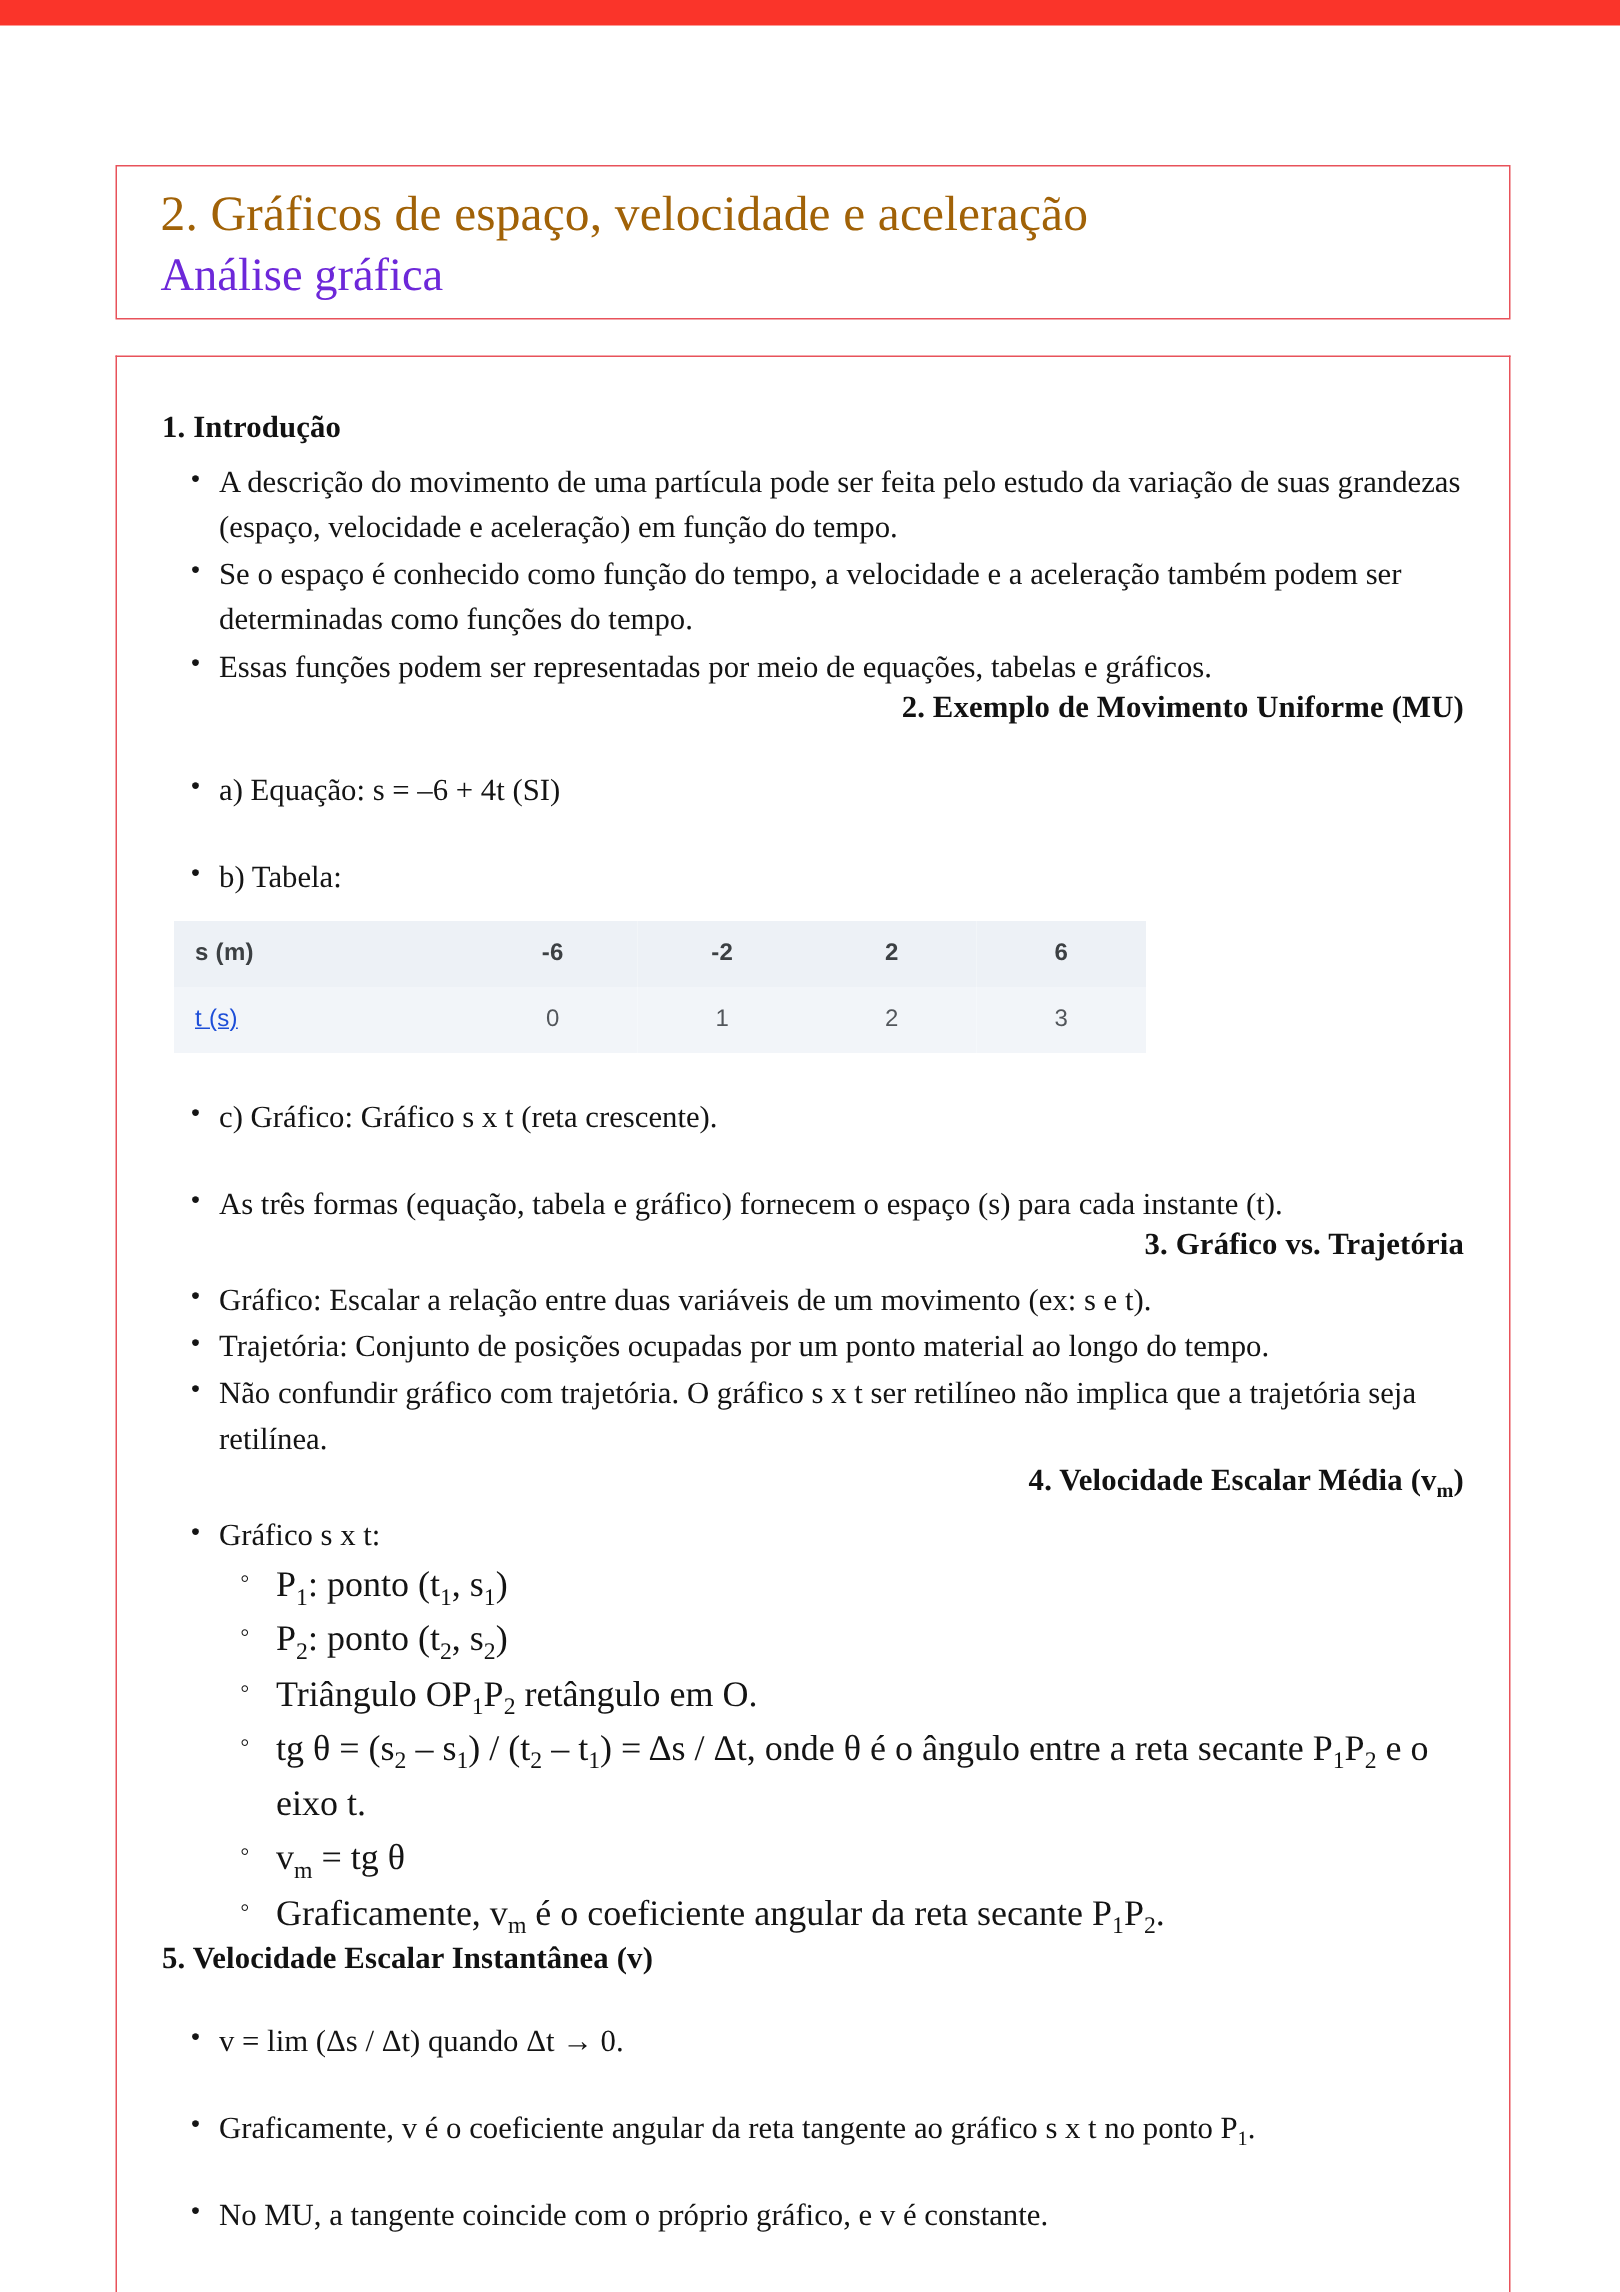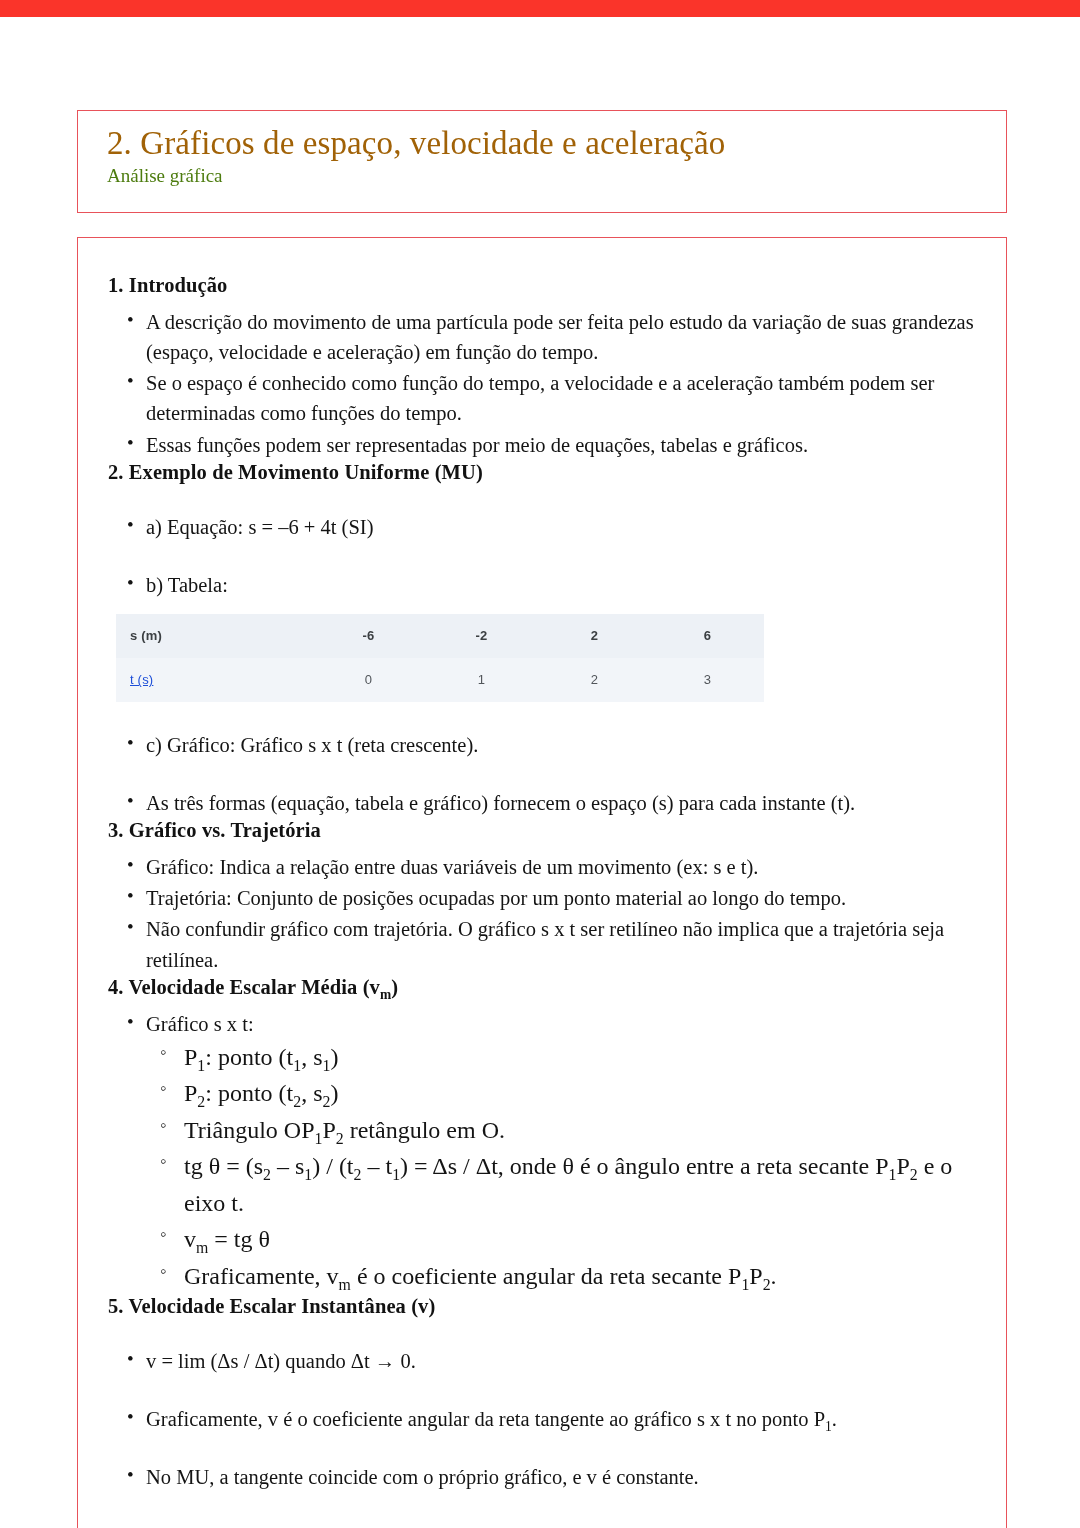--- a/index.html
+++ b/index.html
@@ -43,23 +43,23 @@
   .doc-title {
     font-size: 33px;
     line-height: 1.12;
     color: #a16207;
     font-weight: 400;
     letter-spacing: .1px;
     margin: 0;
     white-space: nowrap;
   }
   .doc-subtitle {
-    font-size: 19px;
+    font-size: 31px;
     line-height: 1.25;
-    color: #4d7c0f;
+    color: #6d28d9;
     margin: 2px 0 0 0;
     font-weight: 400;
   }
 
   
   .body-card {
     position: absolute;
     left: 77px;
     top: 237px;
     width: 930px;
@@ -71,21 +71,21 @@
     padding: 36px 30px 0 30px;
   }
 
   h2.section {
     font-size: 20.5px;
     font-weight: bold;
     color: #121212;
     margin: 0 0 10px 0;
     letter-spacing: .1px;
   }
-  .sec-gap    { margin-top: 40px; }
+  .sec-gap    { margin-top: 40px; text-align: right; }
   .sec-gap-sm { margin-top: 38px; }
   .sec-tight  { margin-bottom: 2px; }
 
   ul.lv1 {
     list-style: none;
     margin: 0 0 0 0;
     padding: 0;
   }
   ul.lv1 > li {
     position: relative;
@@ -135,21 +135,21 @@
     margin: 14px 0 16px 8px;
     width: 637px;
     table-layout: fixed;
     font-family: "Liberation Sans", "DejaVu Sans", sans-serif;
   }
   .data-table tr.row-s { background: #edf1f6; }
   .data-table tr.row-t { background: #f2f5f9; }
   .data-table td {
     padding: 0;
     height: 44px;
-    font-size: 13px;
+    font-size: 16px;
     color: #3c4043;
     vertical-align: middle;
   }
   .data-table td.label {
     text-align: left;
     padding-left: 14px;
     width: 182px;
     font-weight: 600;
     letter-spacing: .2px;
   }
@@ -208,21 +208,21 @@
     </tbody>
   </table>
 
   <ul class="lv1 tight-list">
     <li>c) Gráfico: Gráfico s x t (reta crescente).</li>
     <li>As três formas (equação, tabela e gráfico) fornecem o espaço (s) para cada instante (t).</li>
   </ul>
 
   <h2 class="section sec-gap sec-tight">3. Gráfico vs. Trajetória</h2>
   <ul class="lv1">
-    <li>Gráfico: Indica a relação entre duas variáveis de um movimento (ex: s e t).</li>
+    <li>Gráfico: Escalar a relação entre duas variáveis de um movimento (ex: s e t).</li>
     <li>Trajetória: Conjunto de posições ocupadas por um ponto material ao longo do tempo.</li>
     <li>Não confundir gráfico com trajetória. O gráfico s x t ser retilíneo não implica que a trajetória seja retilínea.</li>
   </ul>
 
   <h2 class="section sec-gap sec-tight">
     <span>4. Velocidade Escalar Média (v</span><sub>m</sub><span>)</span>
   </h2>
   <ul class="lv1">
     <li>
       <span>Gráfico s x t:</span>

